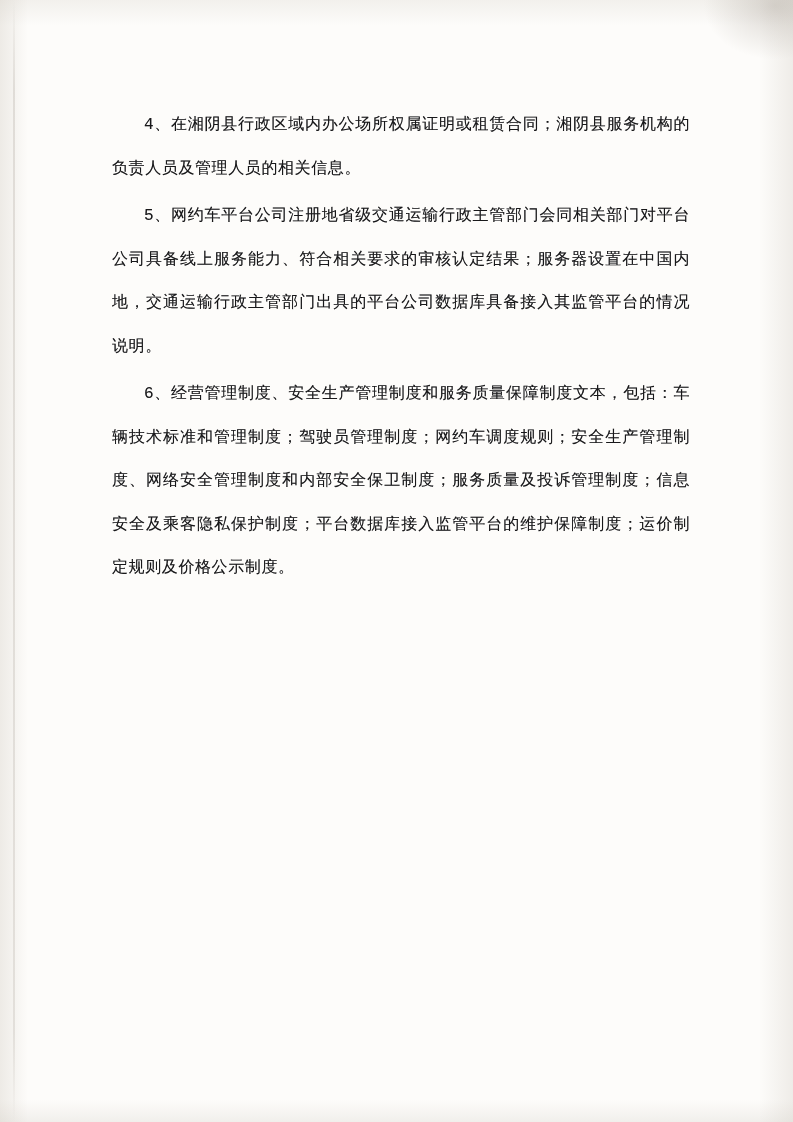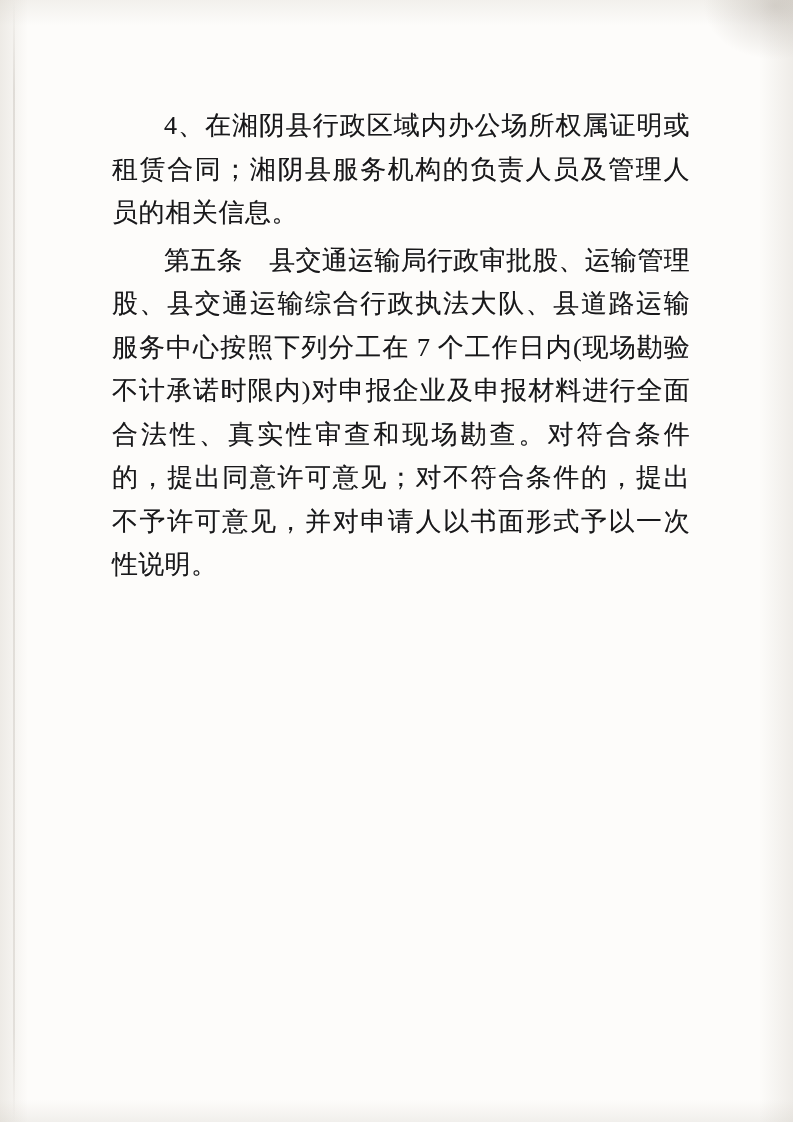--- a/index.html
+++ b/index.html
@@ -50,39 +50,40 @@
     pointer-events: none;
   }
   .content {
     position: absolute;
     left: 112px;
     top: 104px;
     width: 578px;
   }
   p.para {
     margin: 0 0 4px 0;
-    font-size: 26px;
+    font-size: 16px;
     line-height: 43.5px;
     letter-spacing: 0.6px;
     text-align: justify;
     text-justify: inter-character;
     text-indent: 2em;
     color: #18181a;
-    font-family: Liberation Serif, serif;
+    font-family: Liberation Mono, monospace;
     text-shadow: 0 0 0.6px rgba(40,40,45,0.45);
   }
   p.para.tight {
     letter-spacing: 0.3px;
   }
 </style>
 </head>
 <body>
 
 <div class="page">
   <div class="scan-tint"></div>
   <div class="corner-smudge"></div>
   <div class="left-edge-line"></div>
 
   <div class="content">
     <p class="para">4、在湘阴县行政区域内办公场所权属证明或租赁合同；湘阴县服务机构的负责人员及管理人员的相关信息。</p>
-    <p class="para tight">第五条　县交通运输局行政审批股、运输管理股、县交通运输综合行政执法大队、县道路运输服务中心按照下列分工在 7 个工作日内(现场勘验不计承诺时限内)对申报企业及申报材料进行全面合法性、真实性审查和现场勘查。对符合条件的，提出同意许可意见；对不符合条件的，提出不予许可意见，并对申请人以书面形式予以一次性说明。</p>
+    <p class="para">5、网约车平台公司注册地省级交通运输行政主管部门会同相关部门对平台公司具备线上服务能力、符合相关要求的审核认定结果；服务器设置在中国内地，交通运输行政主管部门出具的平台公司数据库具备接入其监管平台的情况说明。</p>
+    <p class="para">6、经营管理制度、安全生产管理制度和服务质量保障制度文本，包括：车辆技术标准和管理制度；驾驶员管理制度；网约车调度规则；安全生产管理制度、网络安全管理制度和内部安全保卫制度；服务质量及投诉管理制度；信息安全及乘客隐私保护制度；平台数据库接入监管平台的维护保障制度；运价制定规则及价格公示制度。</p>
   </div>
 </div>
 
 </body></html>

